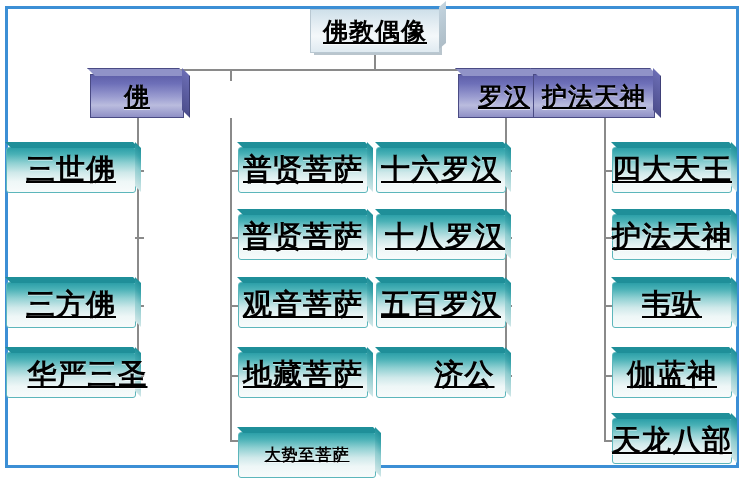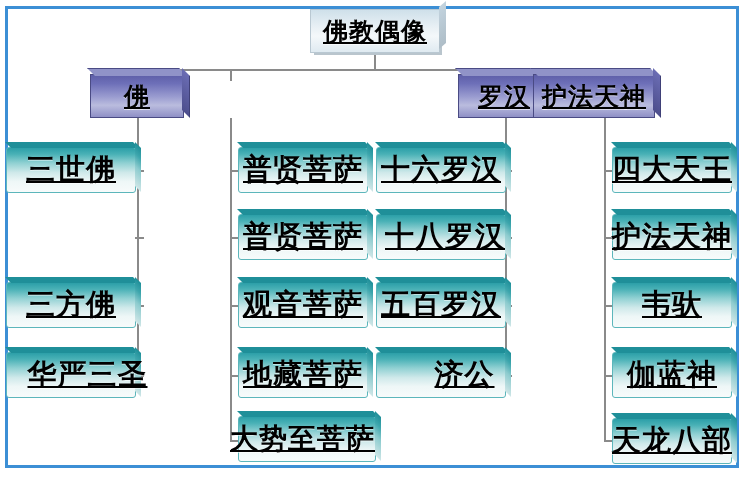--- a/index.html
+++ b/index.html
@@ -204,21 +204,21 @@
   <div class="box leaf" style="left:238px;top:282px;width:130px;">
     <span class="top3d"></span>
     <span class="side3d"></span>
     <span class="lbl">观音菩萨</span>
   </div>
   <div class="box leaf" style="left:238px;top:352px;width:130px;">
     <span class="top3d"></span>
     <span class="side3d"></span>
     <span class="lbl">地藏菩萨</span>
   </div>
-  <div class="box leaf" style="left:238px;top:416px;width:138px;font-size:28px;justify-content:flex-end;">
+  <div class="box leaf" style="left:238px;top:432px;width:138px;font-size:16px;">
     <span class="top3d"></span>
     <span class="side3d"></span>
     <span class="lbl">大势至菩萨</span>
   </div>
 
   <div class="box leaf" style="left:376px;top:147px;width:130px;">
     <span class="top3d"></span>
     <span class="side3d"></span>
     <span class="lbl">十六罗汉</span>
   </div>

